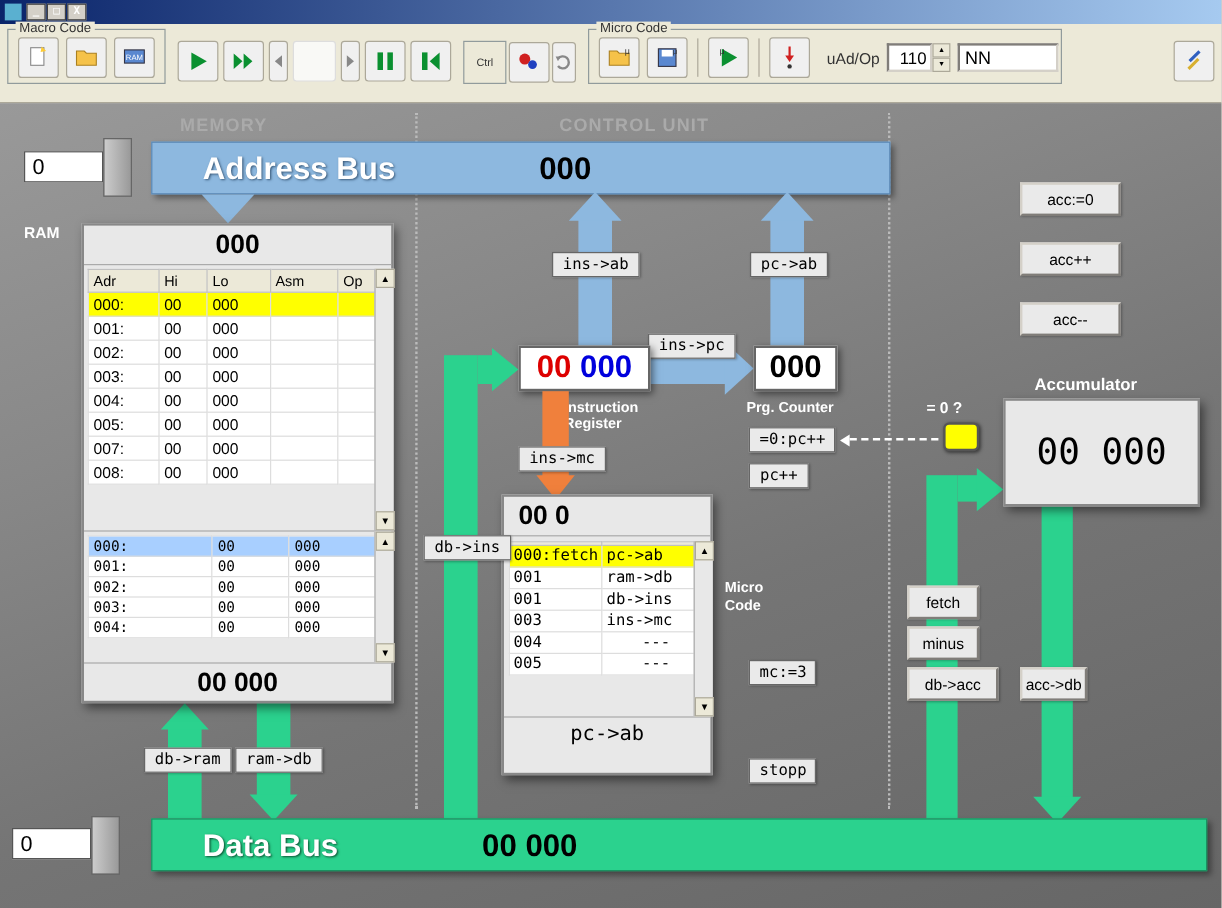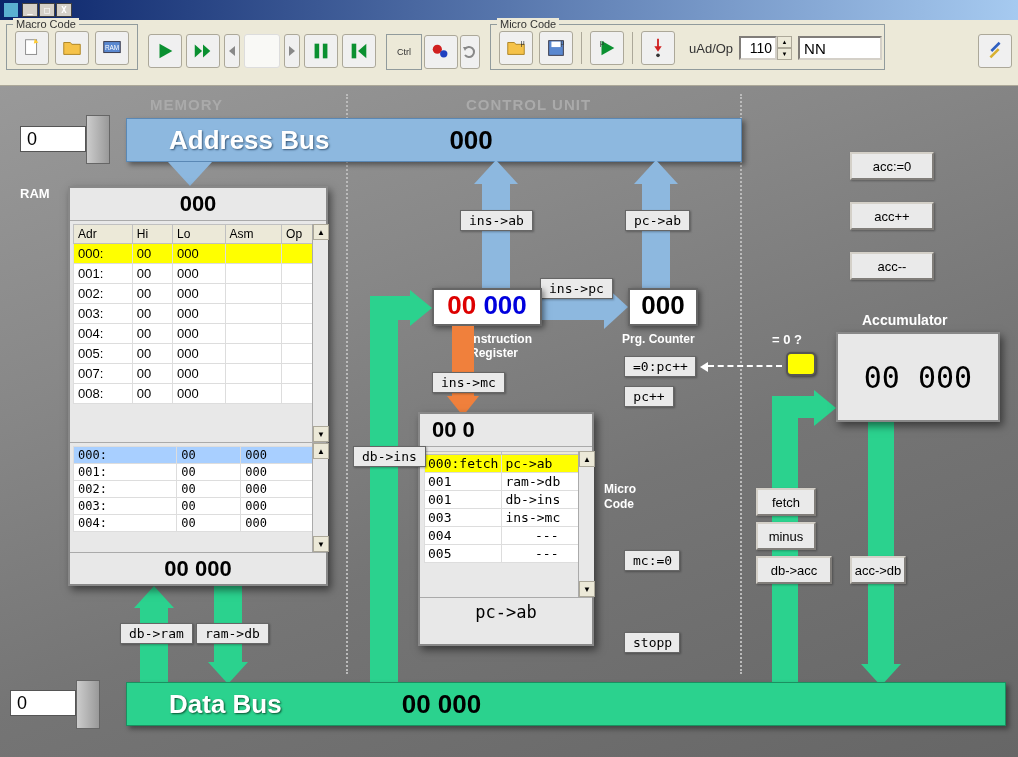--- a/index.html
+++ b/index.html
@@ -325,21 +325,21 @@
       <div class="vscroll">
           <div class="vscroll-btn">▲</div>
           <div style="position:absolute;bottom:0">
             <div class="vscroll-btn">▼</div>
           </div>
         </div>
     </div>
     <div class="mc-bottom">pc-&gt;ab</div>
   </div>
   <div class="mc-caption" style="left:604px;top:396px">Micro<br>Code</div>
-  <div class="micro-btn" style="left:624px;top:464px;width:56px;text-align:center">mc:=0</div>
+  <div class="micro-btn" style="left:624px;top:464px;width:56px;text-align:center">mc:=3</div>
   <div class="micro-btn" style="left:624px;top:546px;width:56px;text-align:right">stopp</div>
 
   <div class="arrow-green" style="left:370px;top:210px;width:28px;height:386px"></div>
   <div class="arrow-green" style="left:398px;top:210px;width:14px;height:24px"></div>
   <div class="arrowhead-green-right" style="left:410px;top:204px"></div>
   <div class="micro-btn" style="left:353px;top:360px">db-&gt;ins</div>
 
   <div class="arrow-green" style="left:140px;top:518px;width:28px;height:78px"></div>
   <div class="arrowhead-green-up" style="left:134px;top:500px"></div>
   <div class="arrow-green" style="left:214px;top:500px;width:28px;height:78px"></div>

